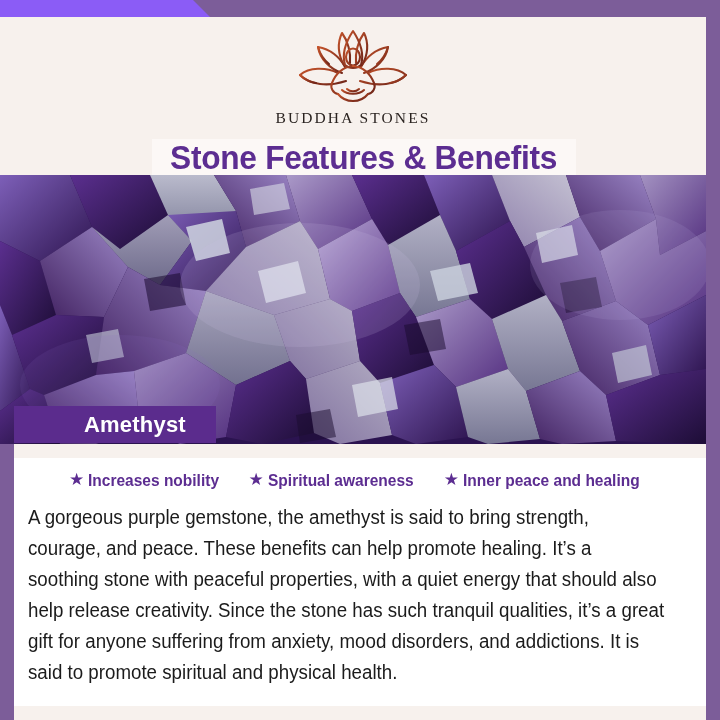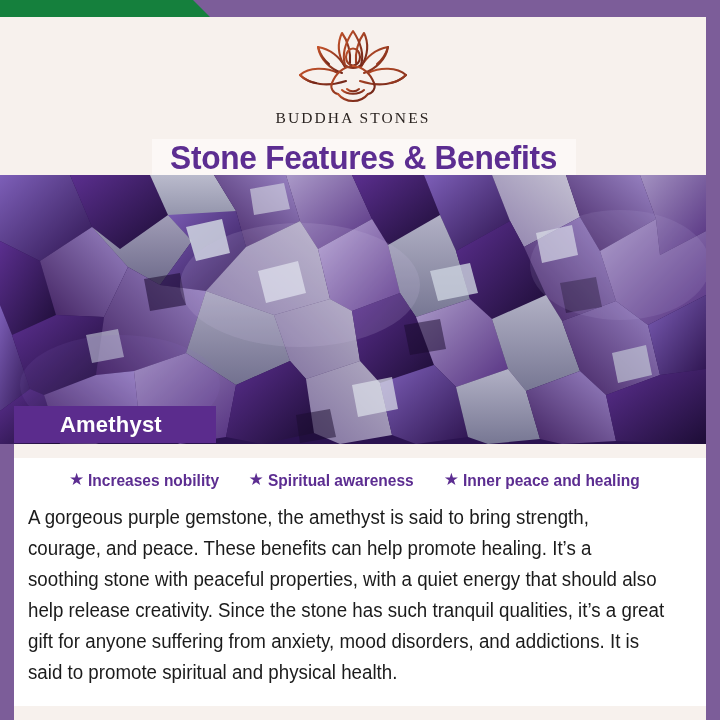--- a/index.html
+++ b/index.html
@@ -5,21 +5,21 @@
   html, body {
     margin: 0; padding: 0;
     width: 720px; height: 720px;
     background: #f6f0ec;
     font-family: "Liberation Sans", sans-serif;
     overflow: hidden;
   }
   #page {
     position: relative;
     width: 720px; height: 720px;
-    background: #15803d;
+    background: #8b5cf6;
     overflow: hidden;
   }
 
   
   .band-top {
     position: absolute;
     left: 0; top: 0;
     width: 720px; height: 17px;
     background: #7c5d99;
     -webkit-clip-path: polygon(193px 0, 720px 0, 720px 17px, 210px 17px);
@@ -104,21 +104,21 @@
     background: #5b2c8d;
     display: flex;
     align-items: center;
     z-index: 5;
   }
   .stone-label span {
     color: #ffffff;
     font-size: 22px;
     font-weight: bold;
     letter-spacing: 0.2px;
-    padding-left: 46px;
+    padding-left: 70px;
   }
 
   
   .content {
     position: absolute;
     left: 14px; top: 444px;
     width: 692px; height: 276px;
     background: #f7f1ed;
   }
   .content-inner {

